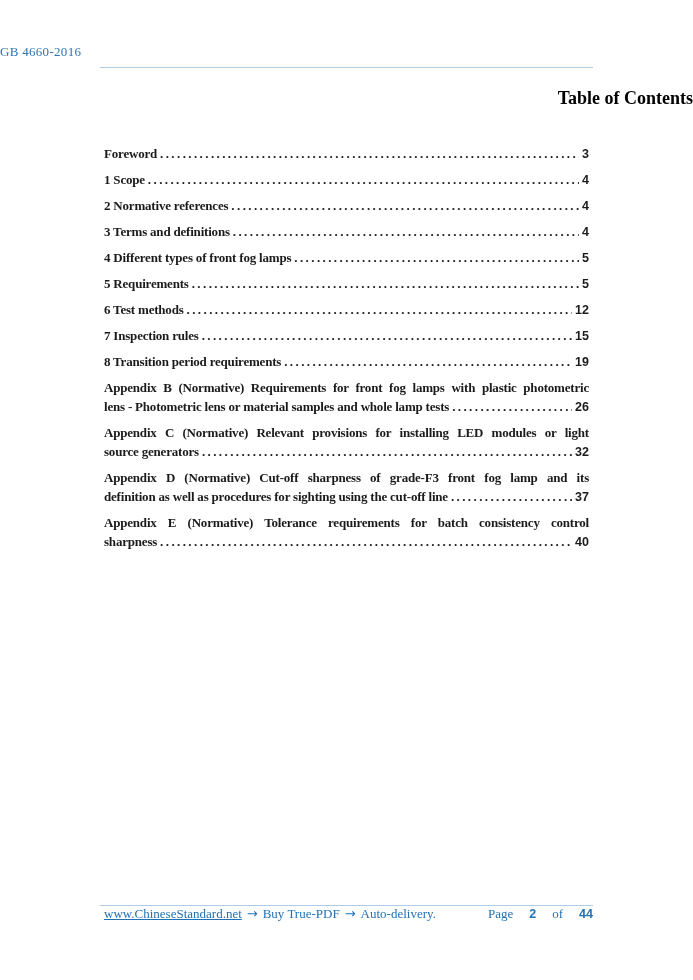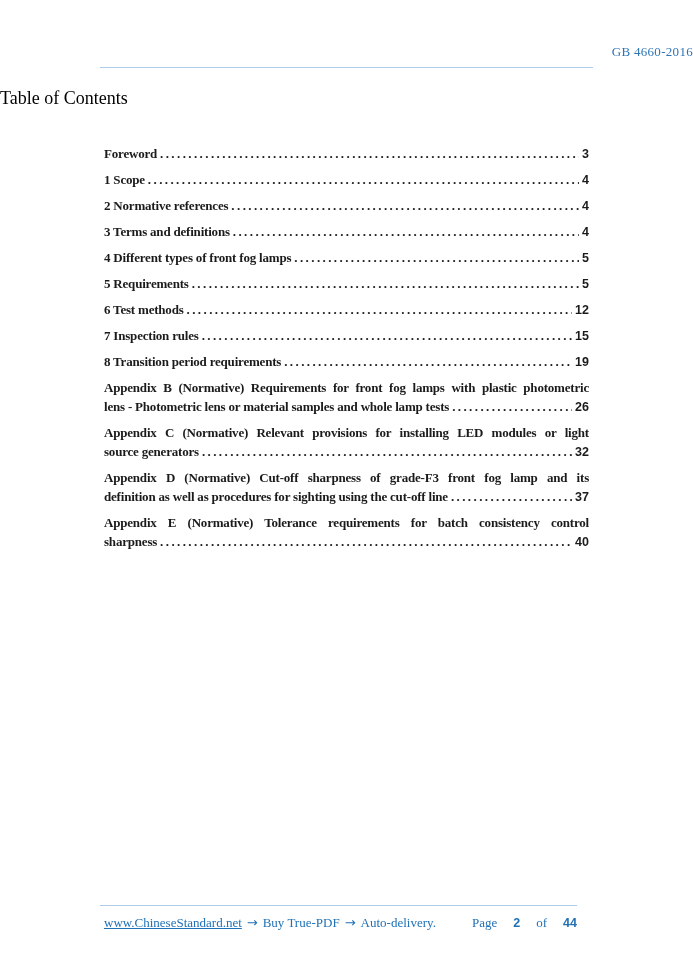--- a/index.html
+++ b/index.html
@@ -15,43 +15,43 @@
     color: #1b1b1b;
     overflow: hidden;
   }
 
   
   .header-code {
     position: absolute;
     top: 44px;
     left: 0;
     width: 100%;
-    text-align: right;
+    text-align: left;
     font-size: 13px;
     letter-spacing: 0.3px;
     color: #2e74b5;
   }
   .header-rule {
     position: absolute;
     top: 67px;
     left: 100px;
     right: 100px;
     height: 0;
     border-top: 1.5px solid #aecbe8;
   }
 
   
   .doc-title {
     position: absolute;
     top: 88px;
     left: 0;
     width: 100%;
-    text-align: left;
+    text-align: right;
     font-size: 18px;
-    font-weight: normal;
+    font-weight: bold;
     color: #000000;
   }
 
   
   .toc-list {
     position: absolute;
     top: 144px;
     left: 104px;
     width: 485px;
     font-size: 13px;
@@ -88,23 +88,22 @@
     font-size: 12.5px;
     letter-spacing: 0;
     white-space: nowrap;
   }
 
   
   .page-footer {
     position: absolute;
     top: 905px;
     left: 100px;
-    right: 116px;
+    right: 100px;
     border-top: 1.5px solid #aecbe8;
-    padding-top: 9px;
     display: flex;
     justify-content: space-between;
     align-items: flex-end;
     font-size: 13px;
     color: #2171b5;
   }
   .footer-left { display: flex; align-items: baseline; gap: 5px; padding-left: 4px; }
   .footer-link { color: #2171b5; text-decoration: underline; }
   .footer-arrow {
     font-family: "DejaVu Sans", sans-serif;

